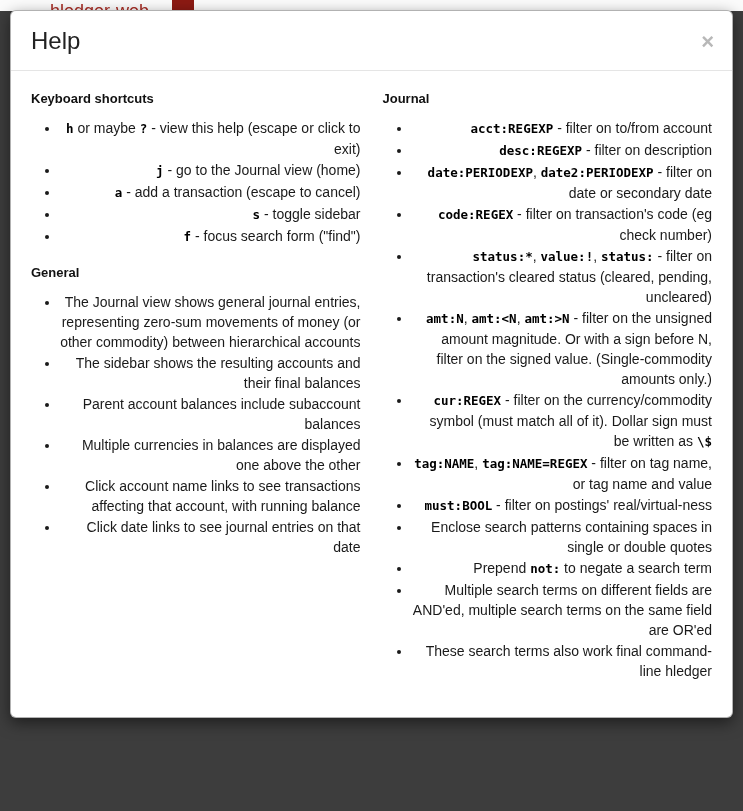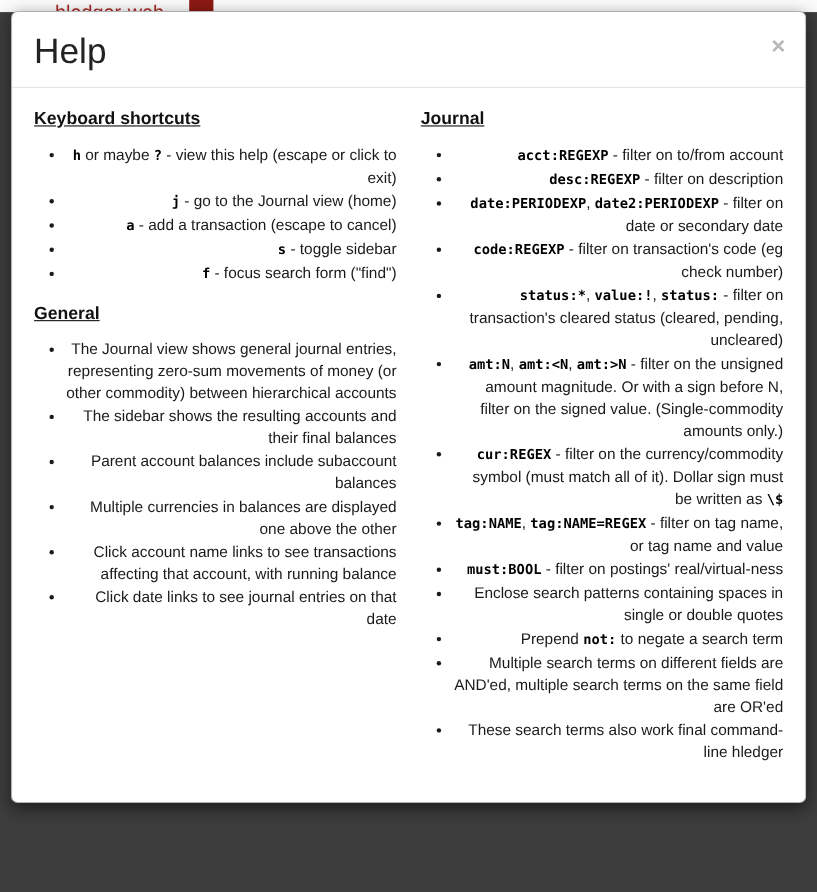--- a/index.html
+++ b/index.html
@@ -38,21 +38,21 @@
     border-radius: 6px;
     box-shadow: 0 5px 15px rgba(0,0,0,0.5);
     z-index: 2;
   }
   .modal-header {
     position: relative;
     padding: 16px 20px 14px 20px;
     border-bottom: 1px solid #e5e5e5;
   }
   .modal-title {
-    font-size: 32px;
+    font-size: 24px;
     font-weight: 500;
     color: #222;
     line-height: 1.2;
     margin-top: 12px;
   }
   .close-btn {
     position: absolute;
     right: 18px; top: 20px;
     background: none; border: none;
     font-size: 22px;
@@ -62,25 +62,24 @@
     cursor: pointer;
     font-family: "Liberation Sans", sans-serif;
   }
   .modal-body {
     display: flex;
     padding: 20px 20px 24px 20px;
     gap: 22px;
   }
   .col { flex: 1 1 0; min-width: 0; }
   .col h3 {
-    font-size: 16px;
+    font-size: 13px;
     font-weight: 700;
     color: #111;
     margin: 0 0 12px 0;
-    text-decoration: underline;
   }
   .col h3 + ul { margin-top: 0; text-align: right; }
   .col ul {
     list-style: disc outside;
     padding-left: 29px;
     margin: 0 0 12px 0;
   }
   .col h3.spaced { margin-top: 18px; }
   .col li {
     font-size: 14px;
@@ -129,21 +128,21 @@
             <li>Click account name links to see transactions affecting that account, with running balance</li>
             <li>Click date links to see journal entries on that date</li>
           </ul>
       </div>
       <div class="col">
         <h3>Journal</h3>
         <ul>
             <li><code>acct:REGEXP</code> - filter on to/from account</li>
             <li><code>desc:REGEXP</code> - filter on description</li>
             <li><code>date:PERIODEXP</code>, <code>date2:PERIODEXP</code> - filter on date or secondary date</li>
-            <li><code>code:REGEXP</code> - filter on transaction's code (eg check number)</li>
+            <li><code>code:REGEX</code> - filter on transaction's code (eg check number)</li>
             <li><code>status:*</code>, <code>value:!</code>, <code>status:</code> - filter on transaction's cleared status (cleared, pending, uncleared)</li>
             <li><code>amt:N</code>, <code>amt:&lt;N</code>, <code>amt:&gt;N</code> - filter on the unsigned amount magnitude. Or with a sign before N, filter on the signed value. (Single-commodity amounts only.)</li>
             <li><code>cur:REGEX</code> - filter on the currency/commodity symbol (must match all of it). Dollar sign must be written as <code>\$</code></li>
             <li><code>tag:NAME</code>, <code>tag:NAME=REGEX</code> - filter on tag name, or tag name and value</li>
             <li><code>must:BOOL</code> - filter on postings' real/virtual-ness</li>
             <li>Enclose search patterns containing spaces in single or double quotes</li>
             <li>Prepend <code>not:</code> to negate a search term</li>
             <li>Multiple search terms on different fields are AND'ed, multiple search terms on the same field are OR'ed</li>
             <li>These search terms also work final command-line hledger</li>
           </ul>

